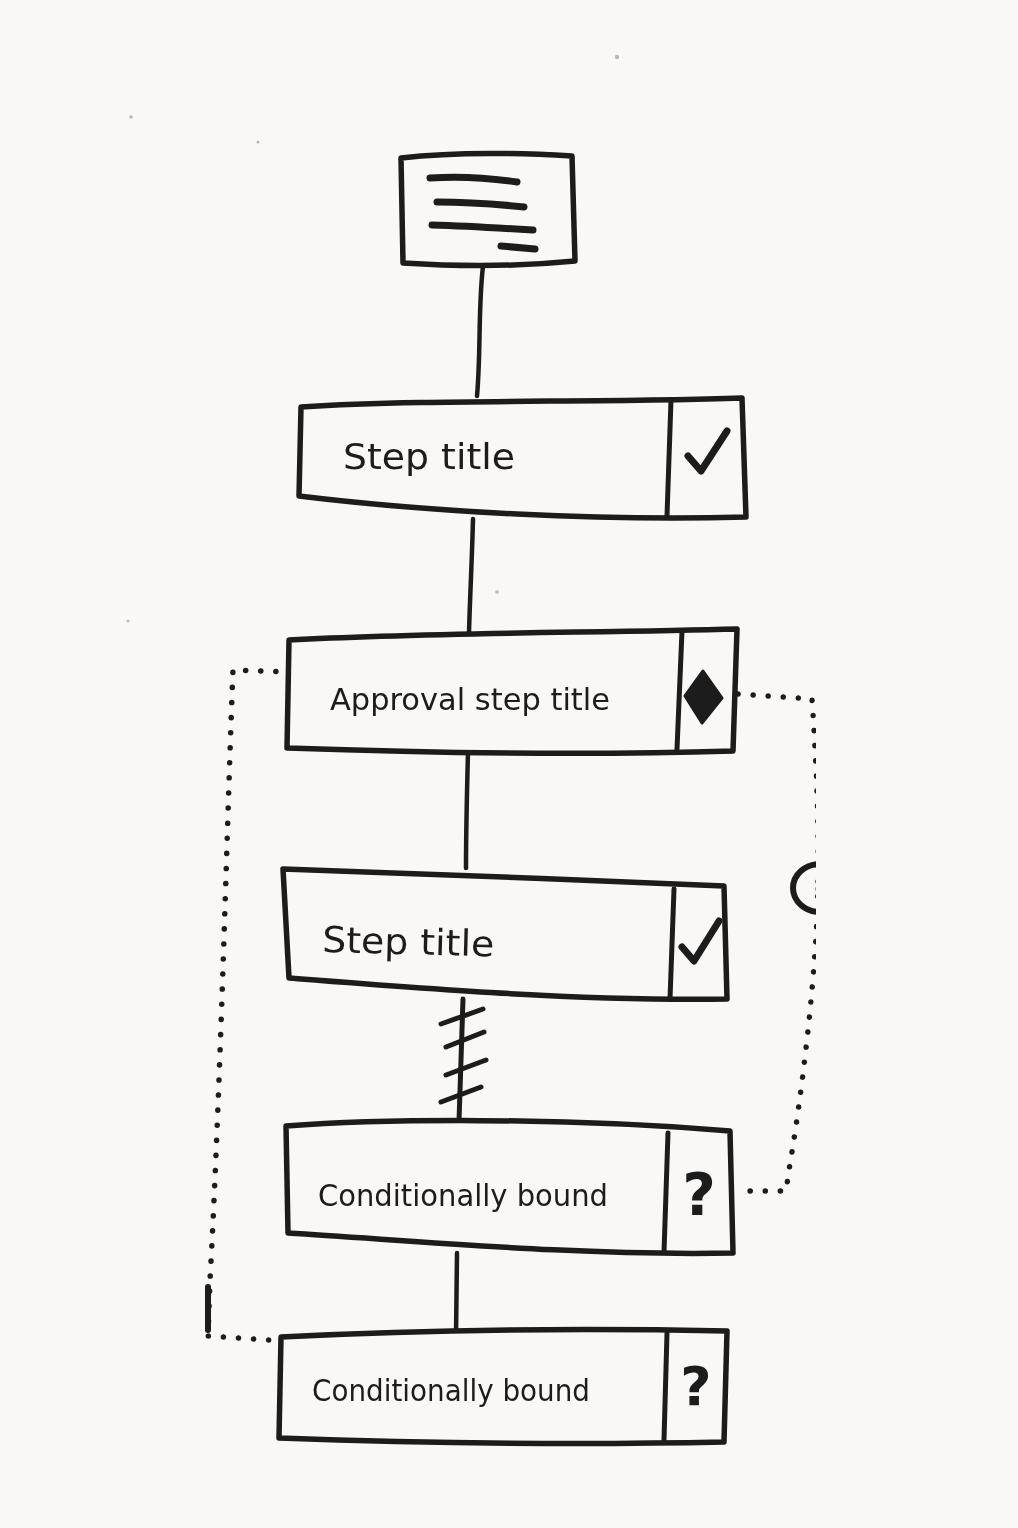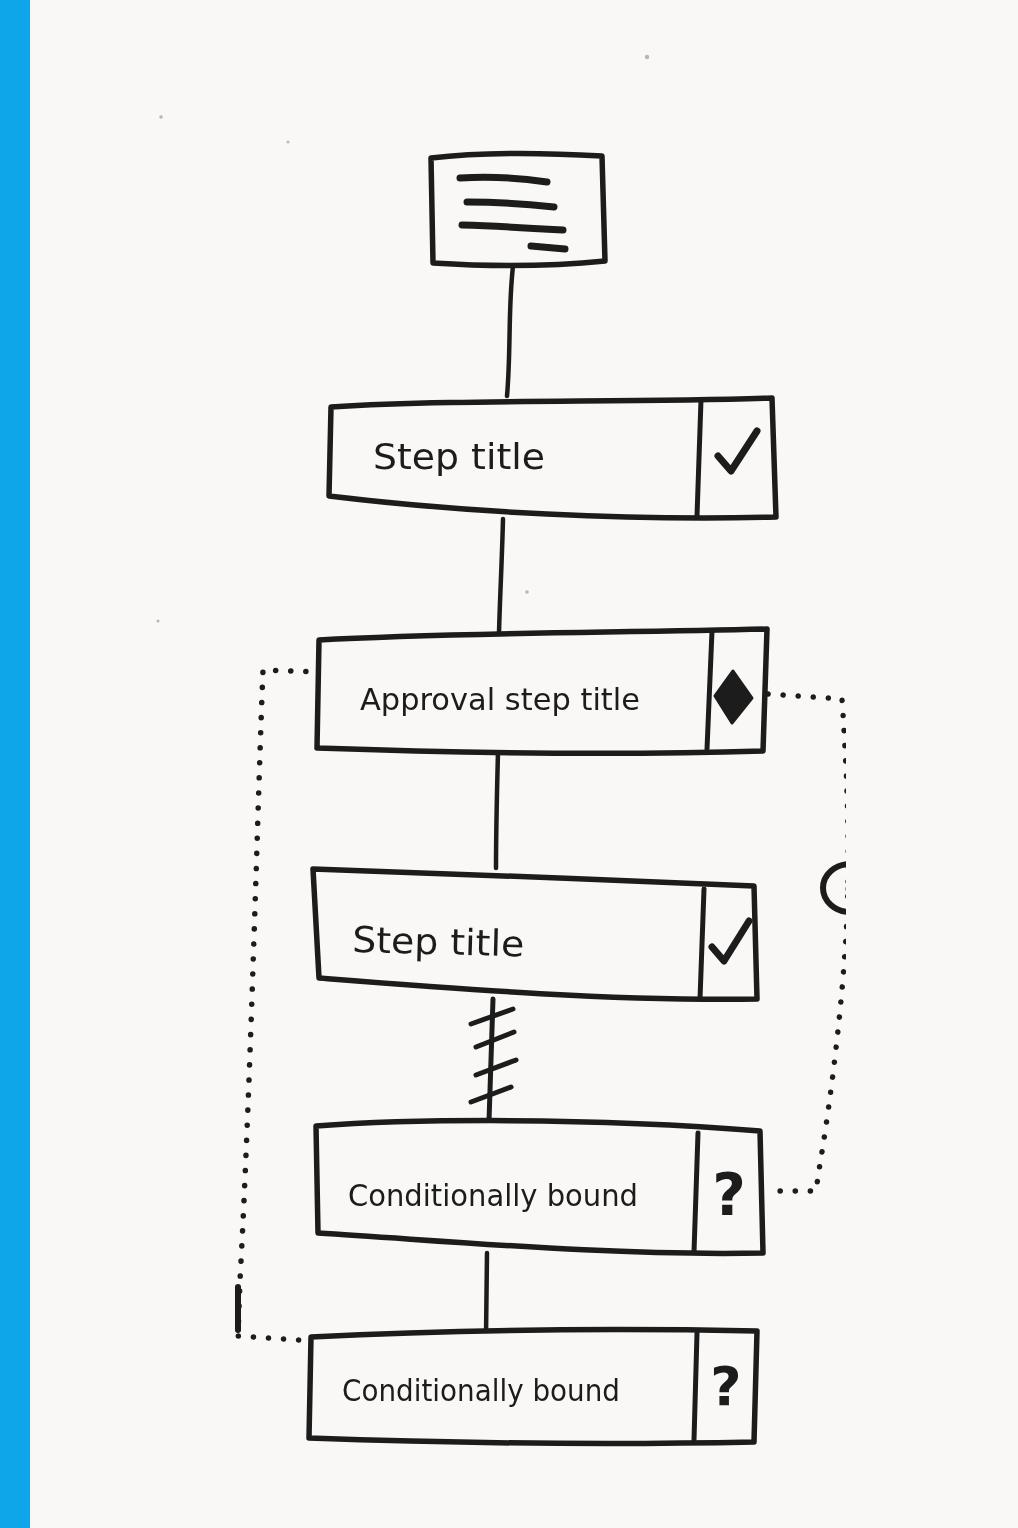--- a/index.html
+++ b/index.html
@@ -4,23 +4,22 @@
 <style>
   html, body {
     margin: 0;
     padding: 0;
     background: #f9f8f6;
   }
   .page {
     width: 816px;
     height: 1528px;
     position: relative;
-    background: #0ea5e9;
+    background: #be185d;
     overflow: hidden;
-    padding-left: 30px;
   }
   svg { display: block; }
 
   .ink {
     stroke: #1c1c1c;
     fill: none;
     stroke-linecap: round;
     stroke-linejoin: round;
   }
   .box {

